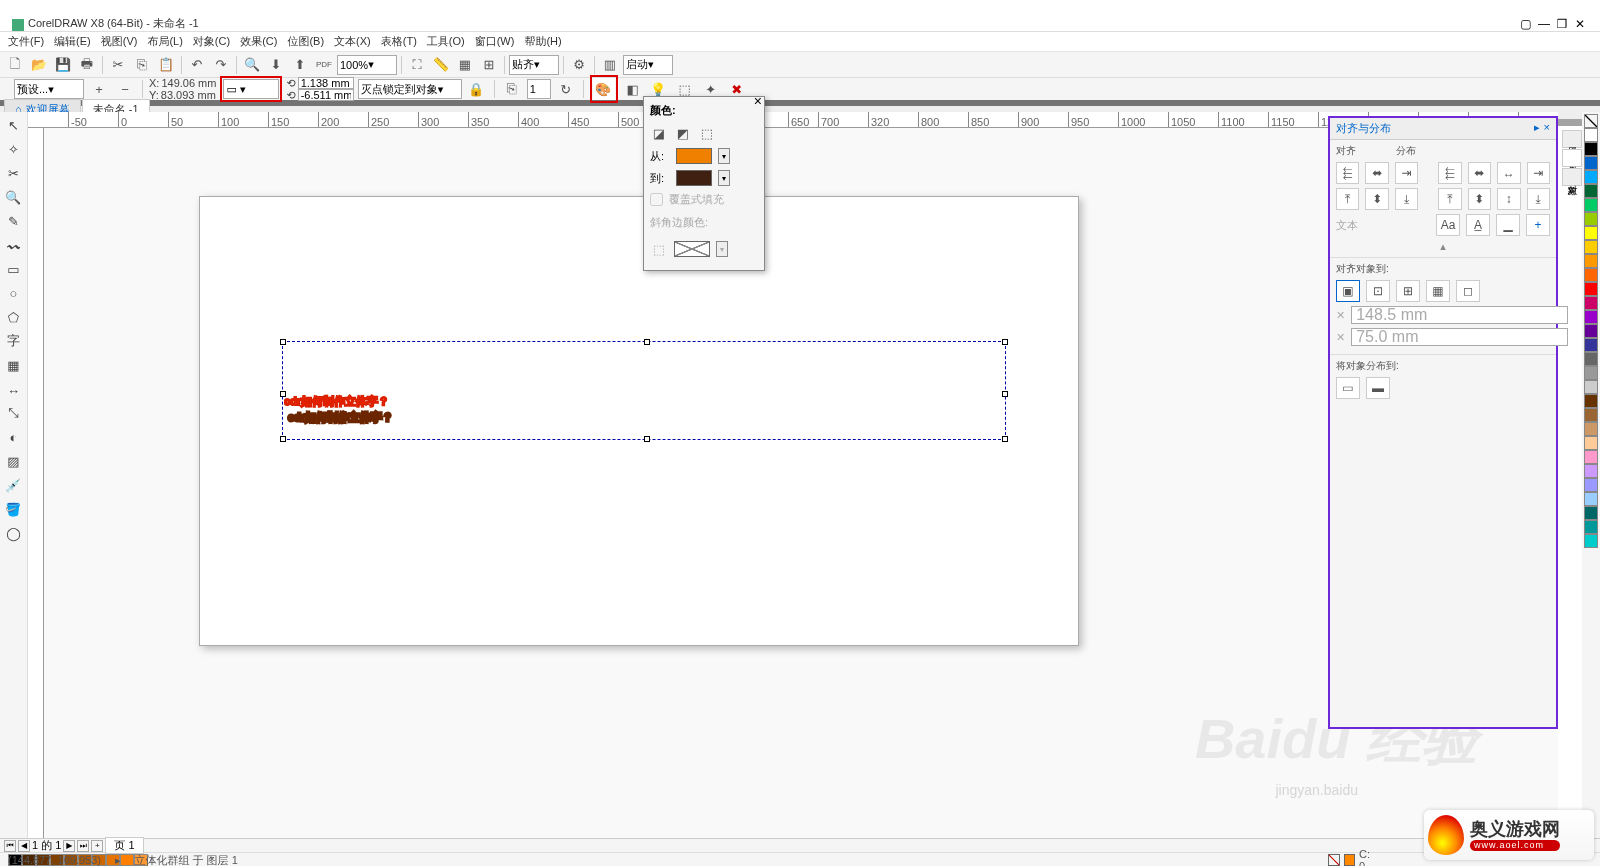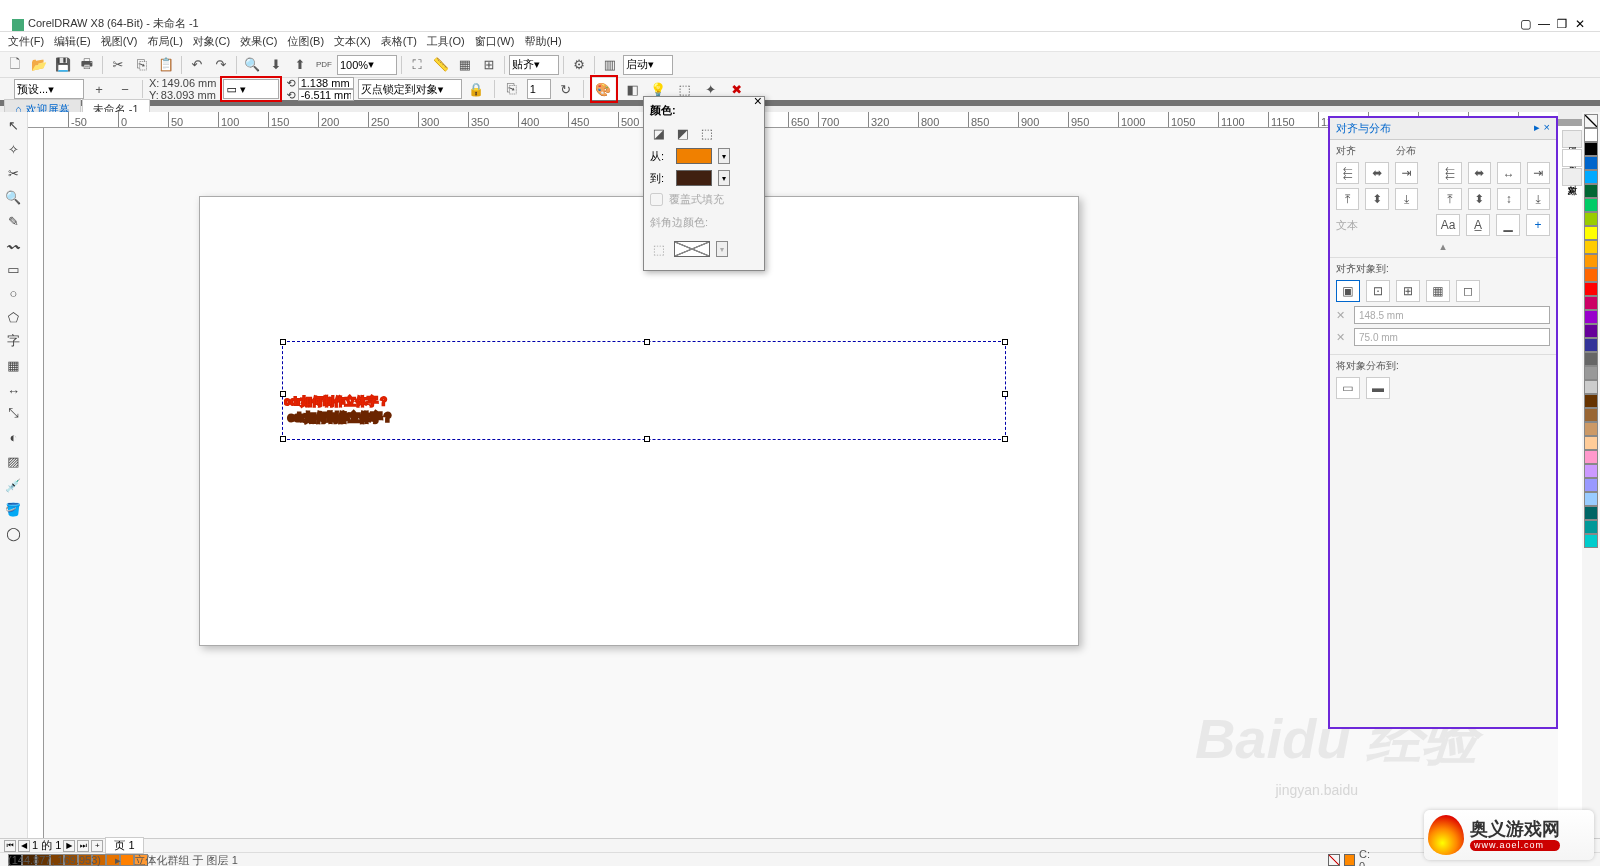--- a/index.html
+++ b/index.html
@@ -36,21 +36,21 @@
 .extrudetext .sel{position:absolute;inset:-2px;border:1px dashed #00a}
 .extrudetext .handle{position:absolute;width:6px;height:6px;border:1px solid #000;background:#fff}
 .sidetabs{position:absolute;right:18px;top:130px;display:flex;flex-direction:column;gap:1px}
 .sidetab{writing-mode:vertical-rl;padding:8px 2px;background:#eee;border:1px solid #ccc;font-size:10px;cursor:pointer}
 .docker{position:absolute;top:116px;right:42px;width:230px;background:#f5f5f5;border:2px solid #6d28d9;font-size:11px}
 .docker-title{padding:3px 6px;background:#eee;border-bottom:1px solid #ccc;color:#06c;display:flex;justify-content:space-between}
 .docker-section{padding:4px 6px}
 .docker-label{font-size:10px;color:#555;margin-bottom:4px}
 .docker-row{display:flex;gap:6px;margin-bottom:4px;align-items:center}
 .docker-btn{width:24px;height:22px;border:1px solid #ccc;background:#fff;display:flex;align-items:center;justify-content:center;cursor:pointer;font-size:12px;color:#555}
-.docker-input{flex:1;height:18px;border:1px solid #aaa;padding:0 4px;font-size:10px;background:#fff}
+.docker-input{flex:1;height:18px;border:1px solid #aaa;padding:0 4px;font-size:16px;background:#fff}
 .colorpopup{position:absolute;top:96px;left:643px;width:122px;background:#f5f5f5;border:1px solid #888;box-shadow:2px 2px 6px rgba(0,0,0,.3);padding:6px;font-size:11px}
 .colorpopup .close{position:absolute;top:-4px;right:2px;cursor:pointer;font-size:14px}
 .colorpopup .row{display:flex;align-items:center;gap:6px;margin:6px 0}
 .colorpopup .swatch{width:36px;height:16px;border:1px solid #666}
 .colorpopup .dd{width:12px;height:16px;border:1px solid #888;background:#eee;display:flex;align-items:center;justify-content:center;font-size:8px}
 .colorpalette{position:absolute;top:112px;right:0;width:18px;bottom:28px;background:#f5f5f5;display:flex;flex-direction:column;align-items:center;padding-top:2px}
 .colorpalette .sw{width:14px;height:14px;border:1px solid #888;margin-bottom:0;cursor:pointer}
 .statusbar{position:absolute;bottom:0;left:0;right:0;height:28px;background:#f5f5f5;border-top:1px solid #ccc;display:flex;flex-direction:column}
 .pagenav{height:14px;display:flex;align-items:center;padding:0 4px;font-size:10px;gap:2px;border-bottom:1px solid #ddd}
 .pagenav .pn{width:12px;height:12px;border:1px solid #aaa;display:flex;align-items:center;justify-content:center;cursor:pointer;font-size:8px}

